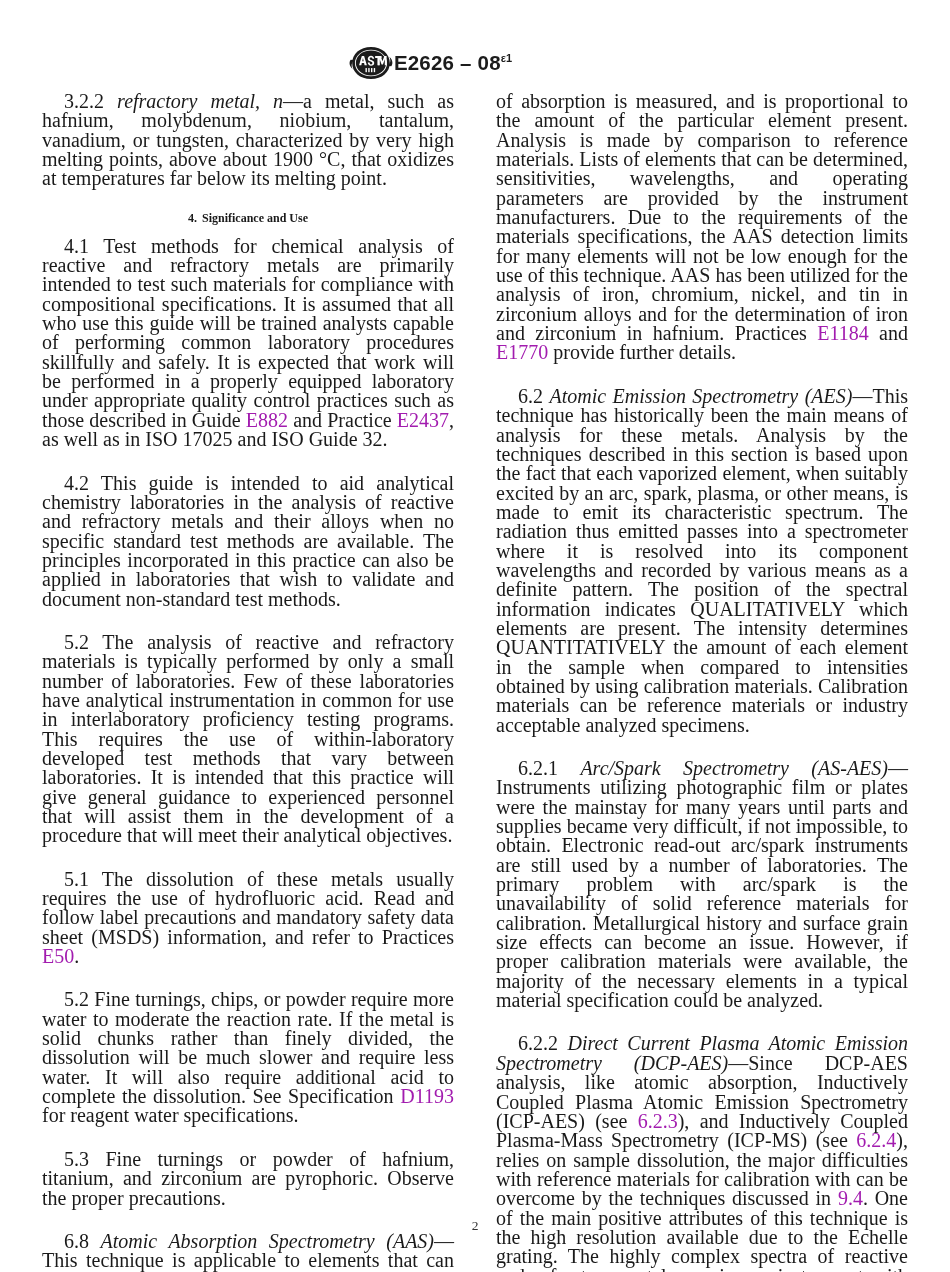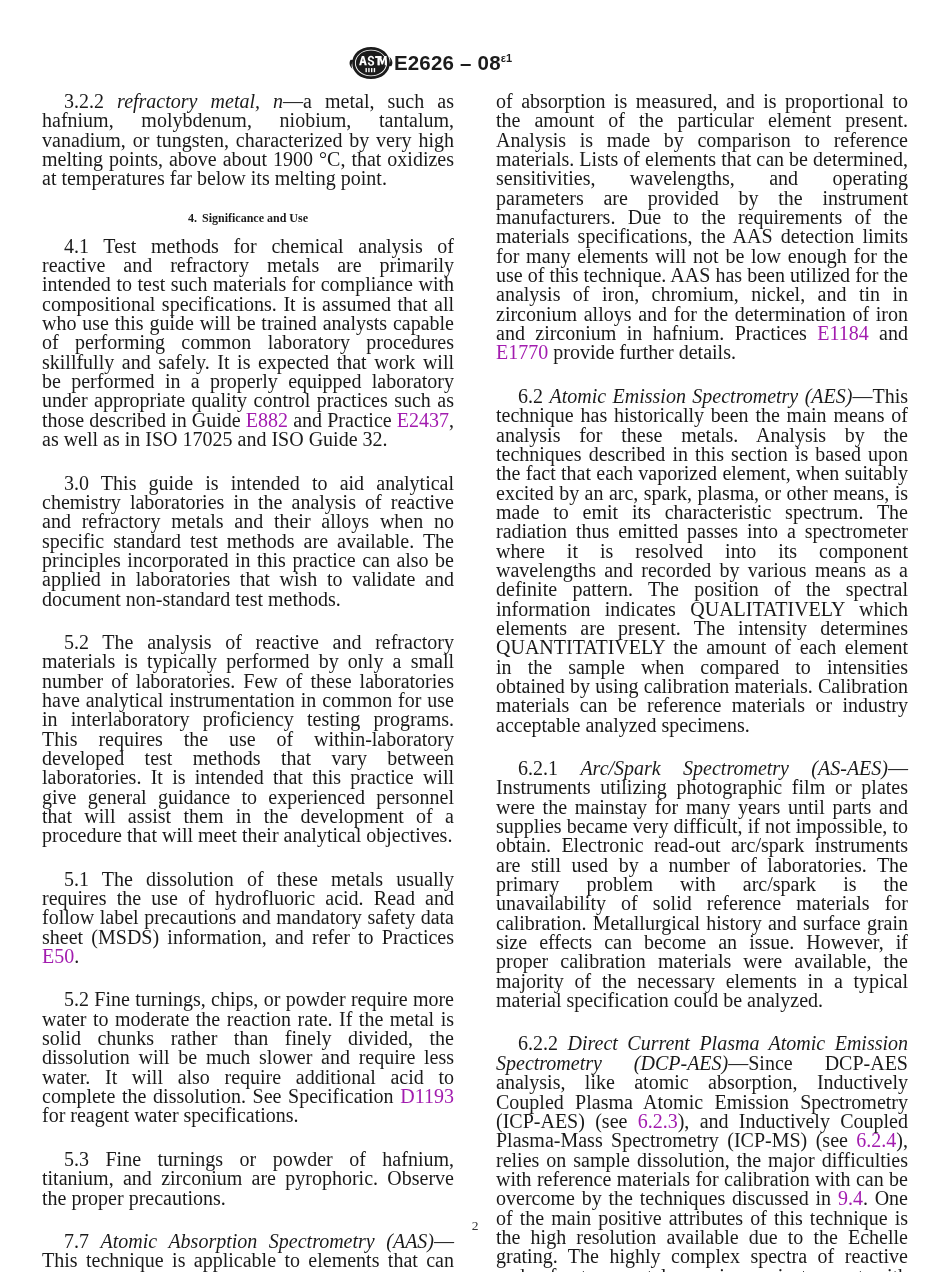--- a/index.html
+++ b/index.html
@@ -167,21 +167,21 @@
       <h2 class="section-head">
         <span class="num">4.</span><span>Significance and Use</span>
       </h2>
 
       <p class="para">
         <span>4.1</span>
         <span>Test methods for chemical analysis of reactive and refractory metals are primarily intended to test such materials for compliance with compositional specifications. It is assumed that all who use this guide will be trained analysts capable of performing common laboratory procedures skillfully and safely. It is expected that work will be performed in a properly equipped laboratory under appropriate quality control practices such as those described in Guide </span><span class="ref">E882</span><span> and Practice </span><span class="ref">E2437</span><span>, as well as in ISO 17025 and ISO Guide 32.</span>
       </p>
 
       <p class="para">
-        <span>3.0</span>
+        <span>4.2</span>
         <span>This guide is intended to aid analytical chemistry laboratories in the analysis of reactive and refractory metals and their alloys when no specific standard test methods are available. The principles incorporated in this practice can also be applied in laboratories that wish to validate and document non-standard test methods.</span>
       </p>
 
       <p class="para">
         <span>5.2</span>
         <span>The analysis of reactive and refractory materials is typically performed by only a small number of laboratories. Few of these laboratories have analytical instrumentation in common for use in interlaboratory proficiency testing programs. This requires the use of within-laboratory developed test methods that vary between laboratories. It is intended that this practice will give general guidance to experienced personnel that will assist them in the development of a procedure that will meet their analytical objectives.</span>
       </p>
 
 
 
@@ -195,21 +195,21 @@
         <span>Fine turnings, chips, or powder require more water to moderate the reaction rate. If the metal is solid chunks rather than finely divided, the dissolution will be much slower and require less water. It will also require additional acid to complete the dissolution. See Specification </span><span class="ref">D1193</span><span> for reagent water specifications.</span>
       </p>
 
       <p class="para">
         <span>5.3</span>
         <span>Fine turnings or powder of hafnium, titanium, and zirconium are pyrophoric. Observe the proper precautions.</span>
       </p>
 
 
       <p class="para">
-        <span>7.7</span>
+        <span>6.8</span>
         <span class="term">Atomic Absorption Spectrometry (AAS)</span><span>—This technique is applicable to elements that can be dissolved and placed in the vapor state (flame or flameless) as ground state atoms. Radiation from a hollow cathode light source emits the spectrum of the element to be analyzed, which is then passed through vapor containing the element to be analyzed, and into a monochromator set for radiation characteristic of the element. The degree</span>
       </p>
 
     </div>
 
     <div class="col">
 
       <p class="para cont">
         <span>of absorption is measured, and is proportional to the amount of the particular element present. Analysis is made by comparison to reference materials. Lists of elements that can be determined, sensitivities, wavelengths, and operating parameters are provided by the instrument manufacturers. Due to the requirements of the materials specifications, the AAS detection limits for many elements will not be low enough for the use of this technique. AAS has been utilized for the analysis of iron, chromium, nickel, and tin in zirconium alloys and for the determination of iron and zirconium in hafnium. Practices </span><span class="ref">E1184</span><span> and </span><span class="ref">E1770</span><span> provide further details.</span>
       </p>

